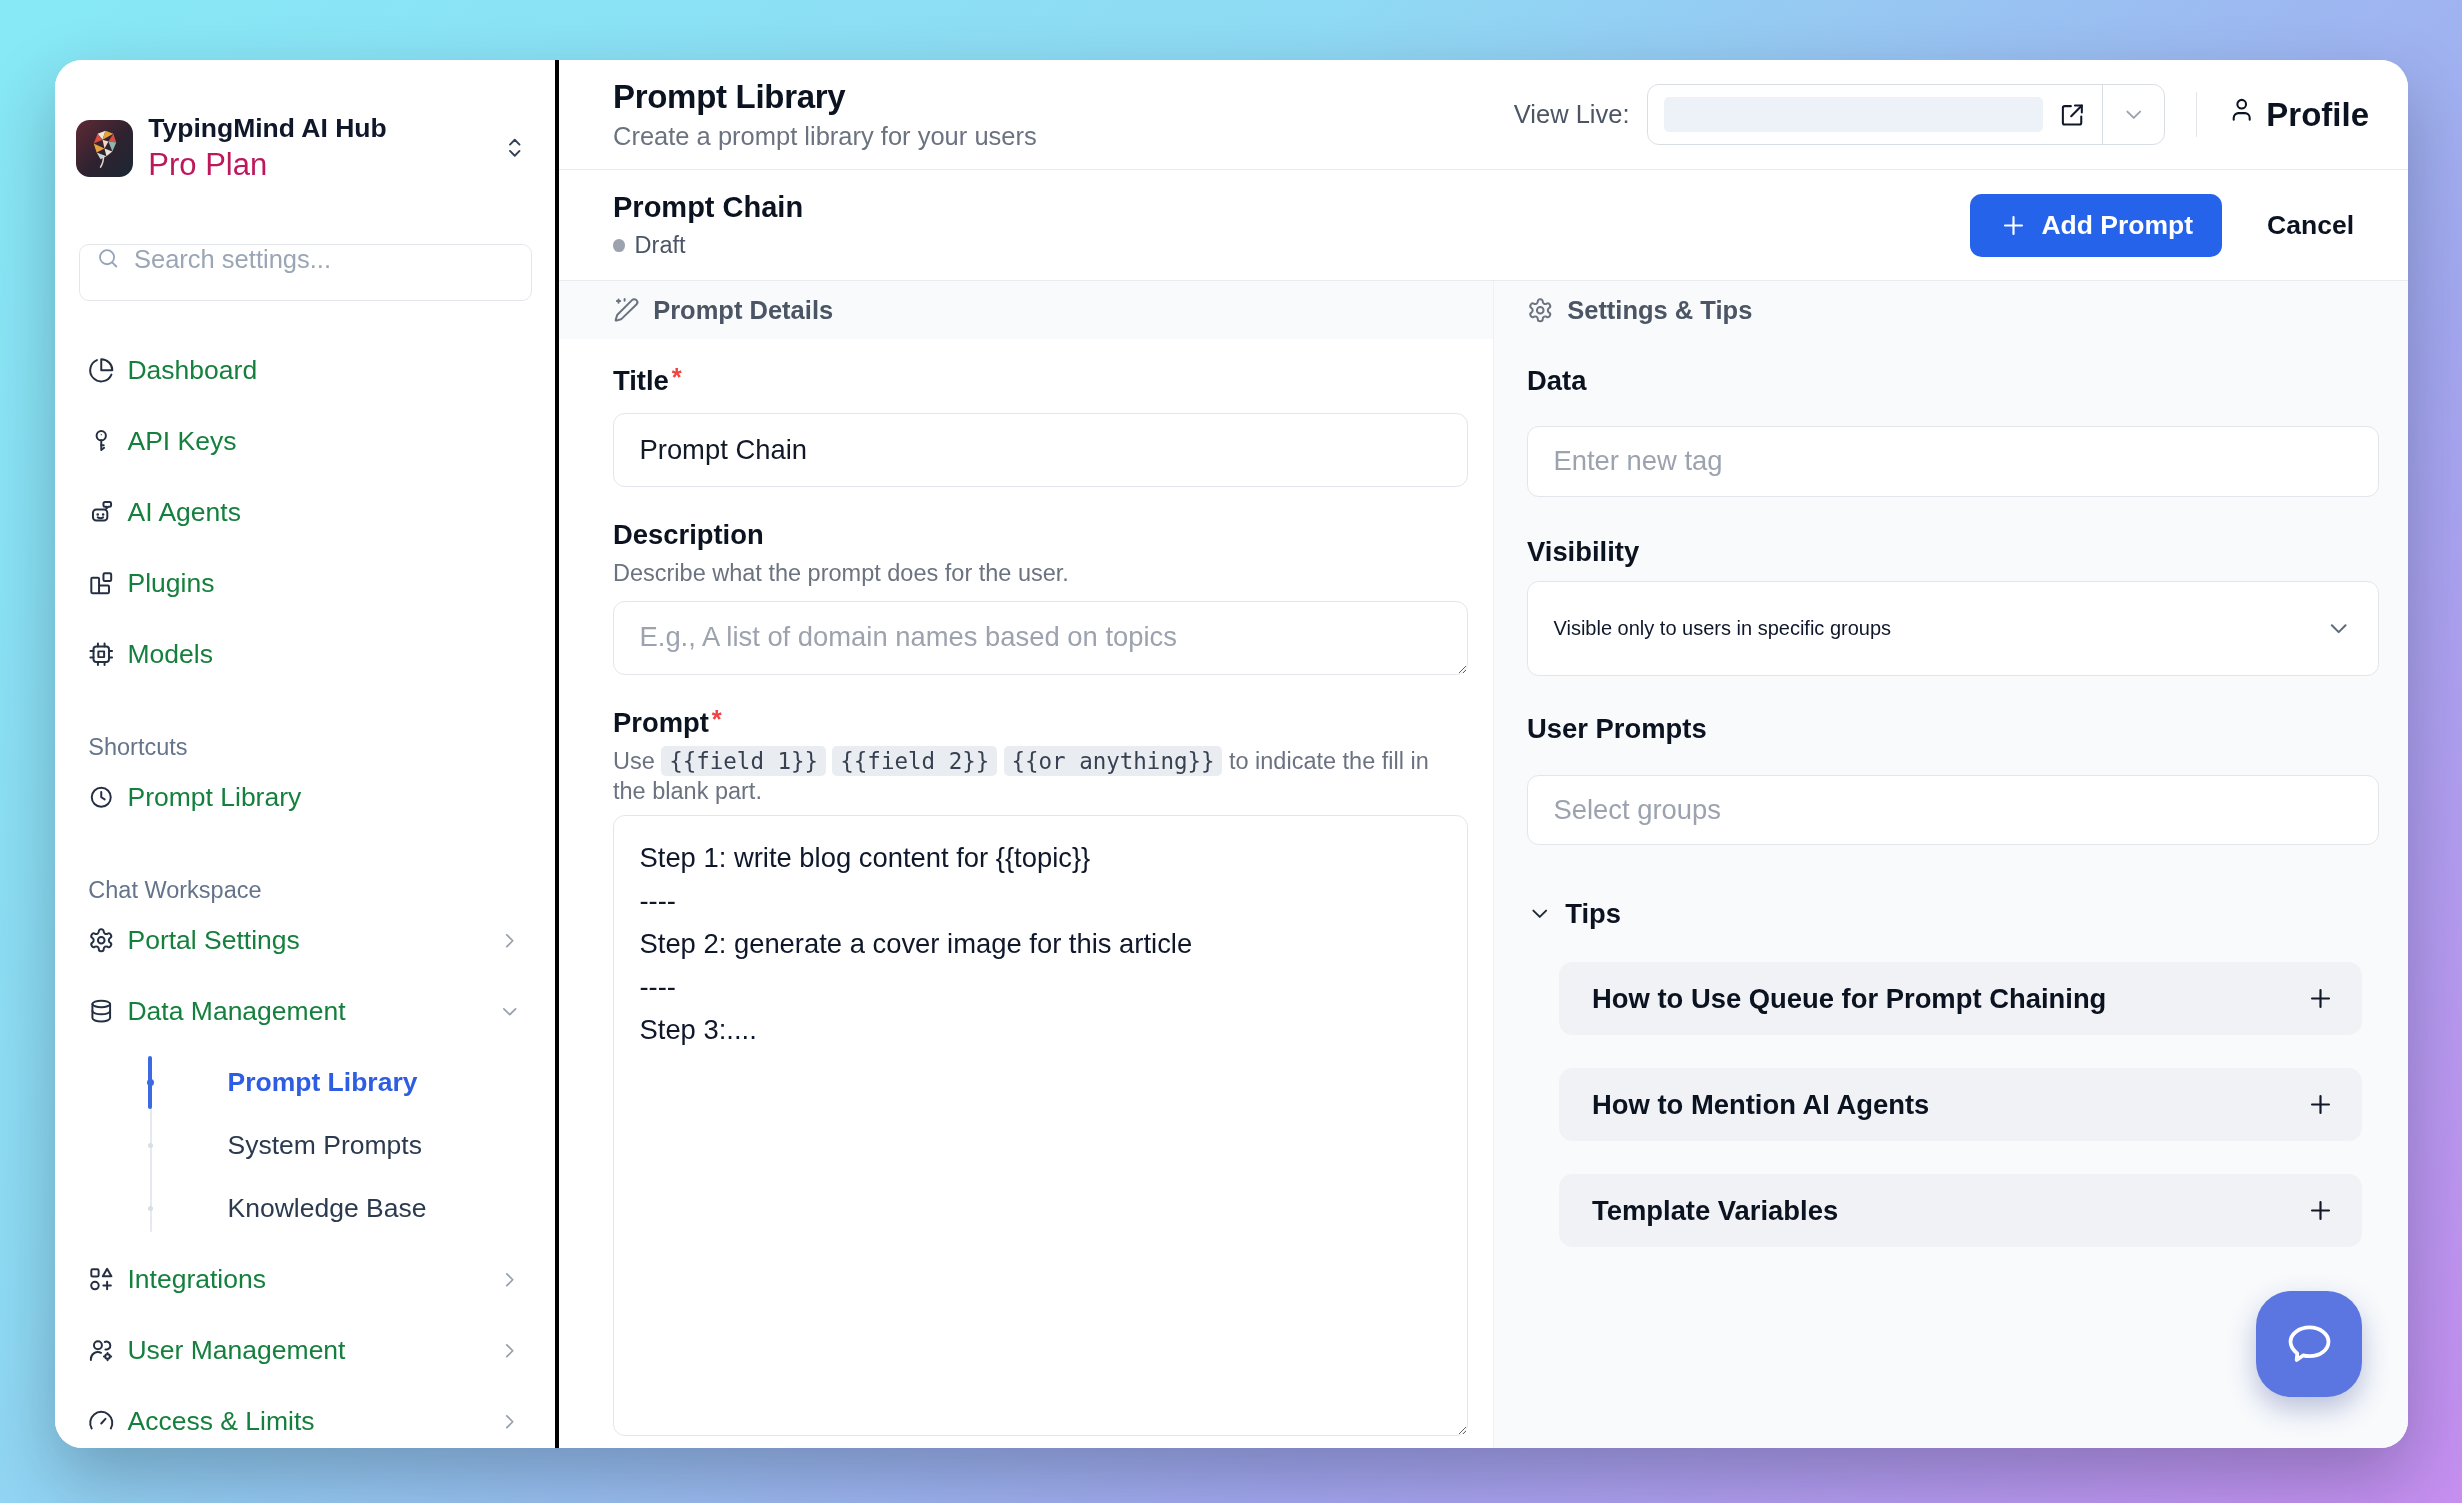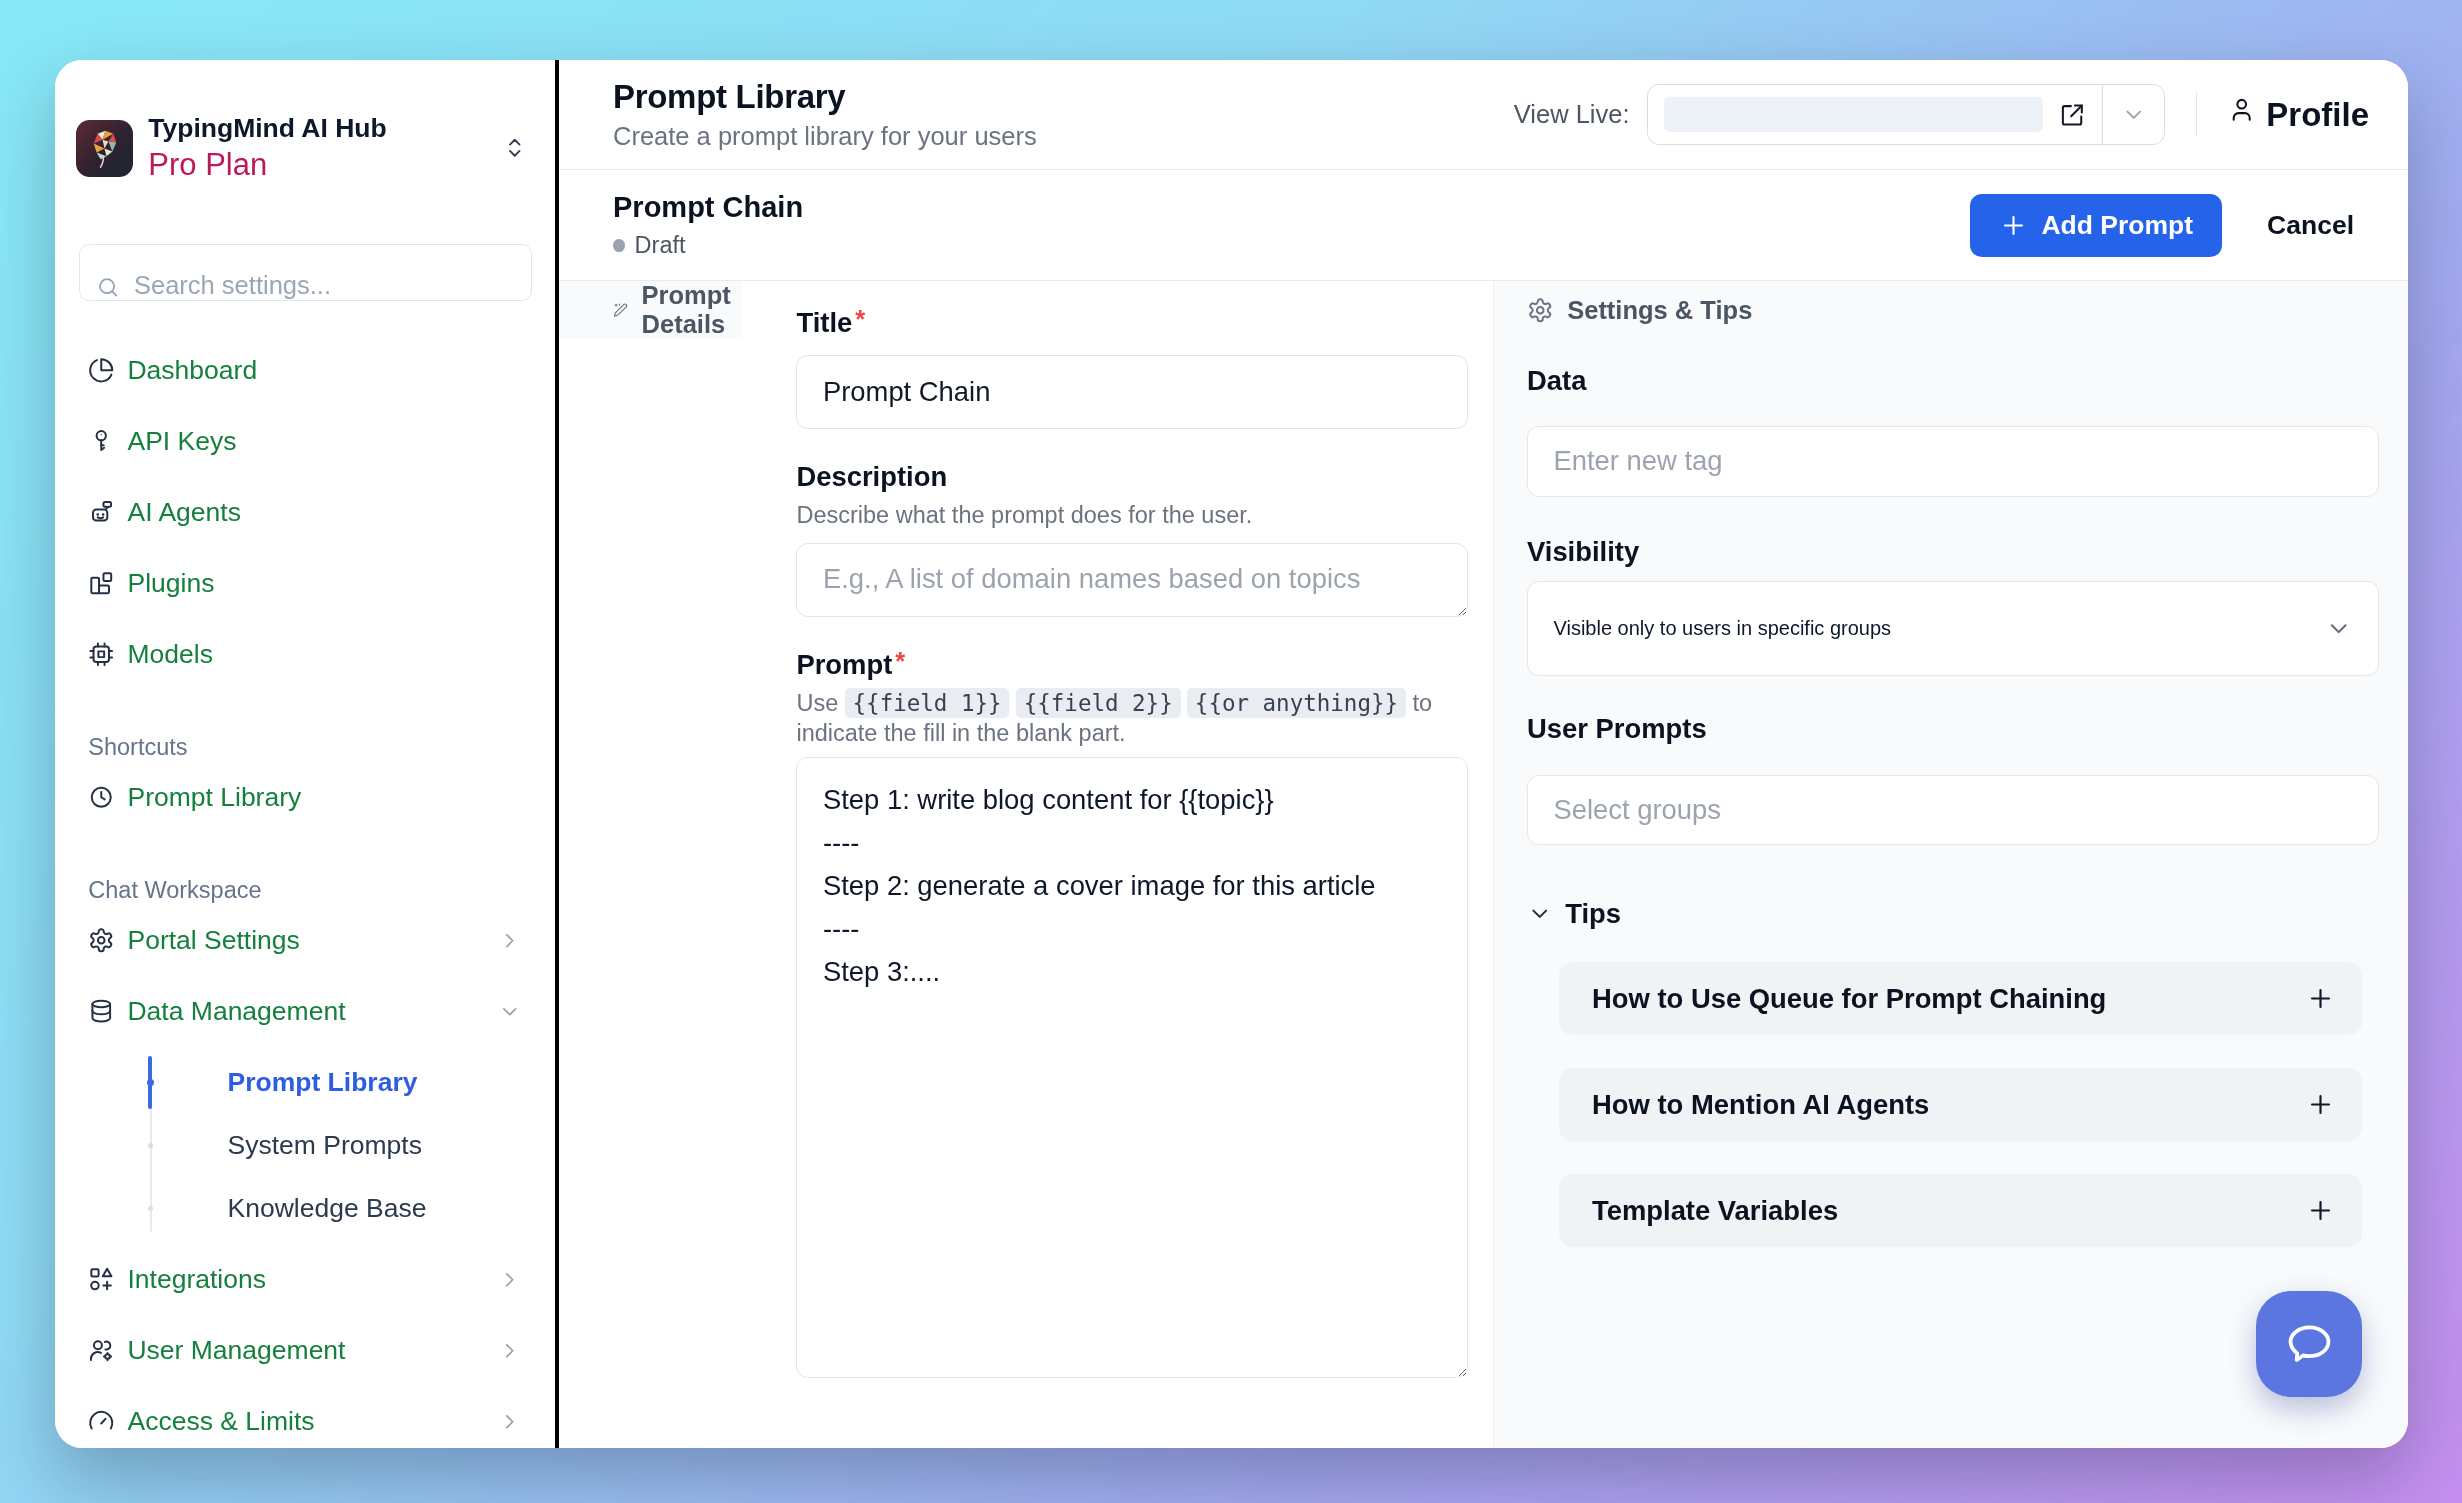--- a/index.html
+++ b/index.html
@@ -20,21 +20,21 @@
 
   
   .sidebar { flex:0 0 504px; width:504px; border-right:4px solid #000000; padding-top:51px; overflow:hidden; background:#fff; }
   .ws { display:flex; align-items:center; height:74px; padding:0 27.4px 0 20.6px; cursor:pointer; }
   .ws-logo { width:57px; height:57px; flex:0 0 57px; }
   .ws-meta { margin-left:15.7px; flex:1; min-width:0; }
   .ws-name { font-size:26.5px; font-weight:700; color:#0f172a; }
   .ws-plan { font-size:31px; color:#be185d; margin-top:3.9px; }
   .ws-chev { color:#334155; }
 
-  .search { margin:59px 23.5px 0; height:57px; border:1.5px solid #e3e7ec; border-radius:9.8px; display:flex; align-items:flex-end; gap:13.7px; padding:0 16.7px; color:#94a3b8; background:#fff; }
+  .search { margin:59px 23.5px 0; height:57px; border:1.5px solid #e3e7ec; border-radius:9.8px; display:flex; align-items:flex-start; gap:13.7px; padding:0 16.7px; color:#94a3b8; background:#fff; }
   .search input { border:0; outline:0; background:transparent; width:100%; font-size:25.5px; color:#334155; font-family:inherit; }
   .search input::placeholder { color:#9aa6b5; }
 
   .nav { margin-top:34px; padding:0 23.5px; }
   .nav-item { height:71px; display:flex; align-items:center; gap:12.7px; padding:0 9.8px; font-size:26.5px; font-weight:500; color:#15803d; border-radius:9.8px; cursor:pointer; }
   .nav-item svg.mi { width:26.5px; height:26.5px; flex:0 0 26.5px; color:#243042; }
   .nav-item .grow { flex:1; }
   .chev { color:#97a1ad; }
   .sec-label { margin-top:43px; height:29px; display:flex; align-items:center; padding:0 9.8px; font-size:23.5px; color:#64748b; }
 
@@ -66,21 +66,21 @@
   .toolbar { height:111px; border-bottom:1px solid #e9ecef; display:flex; align-items:center; padding:0 54px; background:#fff; }
   .tb-left { flex:1; }
   .tb-title { font-size:29px; font-weight:700; color:#0b1220; }
   .status { display:flex; align-items:center; gap:9.8px; margin-top:7.8px; font-size:23.5px; color:#4b5563; }
   .status-dot { width:11.8px; height:12.7px; border-radius:50%; background:#9ca3af; }
   .btn-add { height:63px; padding:0 29px; background:#2563eb; border:0; border-radius:11.8px; color:#fff; font-size:26.5px; font-weight:600; font-family:inherit; display:flex; align-items:center; gap:13.7px; cursor:pointer; }
   .btn-add svg { color:#fff; }
   .btn-cancel { margin-left:45px; background:none; border:0; font-size:26.5px; font-weight:600; color:#0b1220; font-family:inherit; cursor:pointer; }
 
   .content { flex:1; min-height:0; display:flex; }
-  .col-left { flex:0 0 934px; width:934px; background:#fff; display:flex; flex-direction:row; min-height:0; }
+  .col-left { flex:0 0 934px; width:934px; background:#fff; display:flex; flex-direction:column; min-height:0; }
   .col-right { flex:1; background:#f8fafc; border-left:1px solid #edf0f4; display:flex; flex-direction:column; min-height:0; }
   .band { height:58px; background:#f8fafc; display:flex; align-items:center; gap:13.7px; font-size:25.5px; font-weight:600; color:#4b5563; flex:0 0 58px; }
   .col-left .band { padding-left:54px; }
   .col-right .band { padding-left:33px; }
   .band svg { color:#6b7280; }
 
   .fbody { padding:25.5px 25.5px 0 54px; overflow:hidden; }
   .rbody { padding:25.5px 29px 0 33px; overflow:hidden; }
 
   .flabel { display:flex; align-items:flex-start; gap:2.9px; font-size:27.4px; font-weight:700; color:#0b1220; line-height:32px; }

